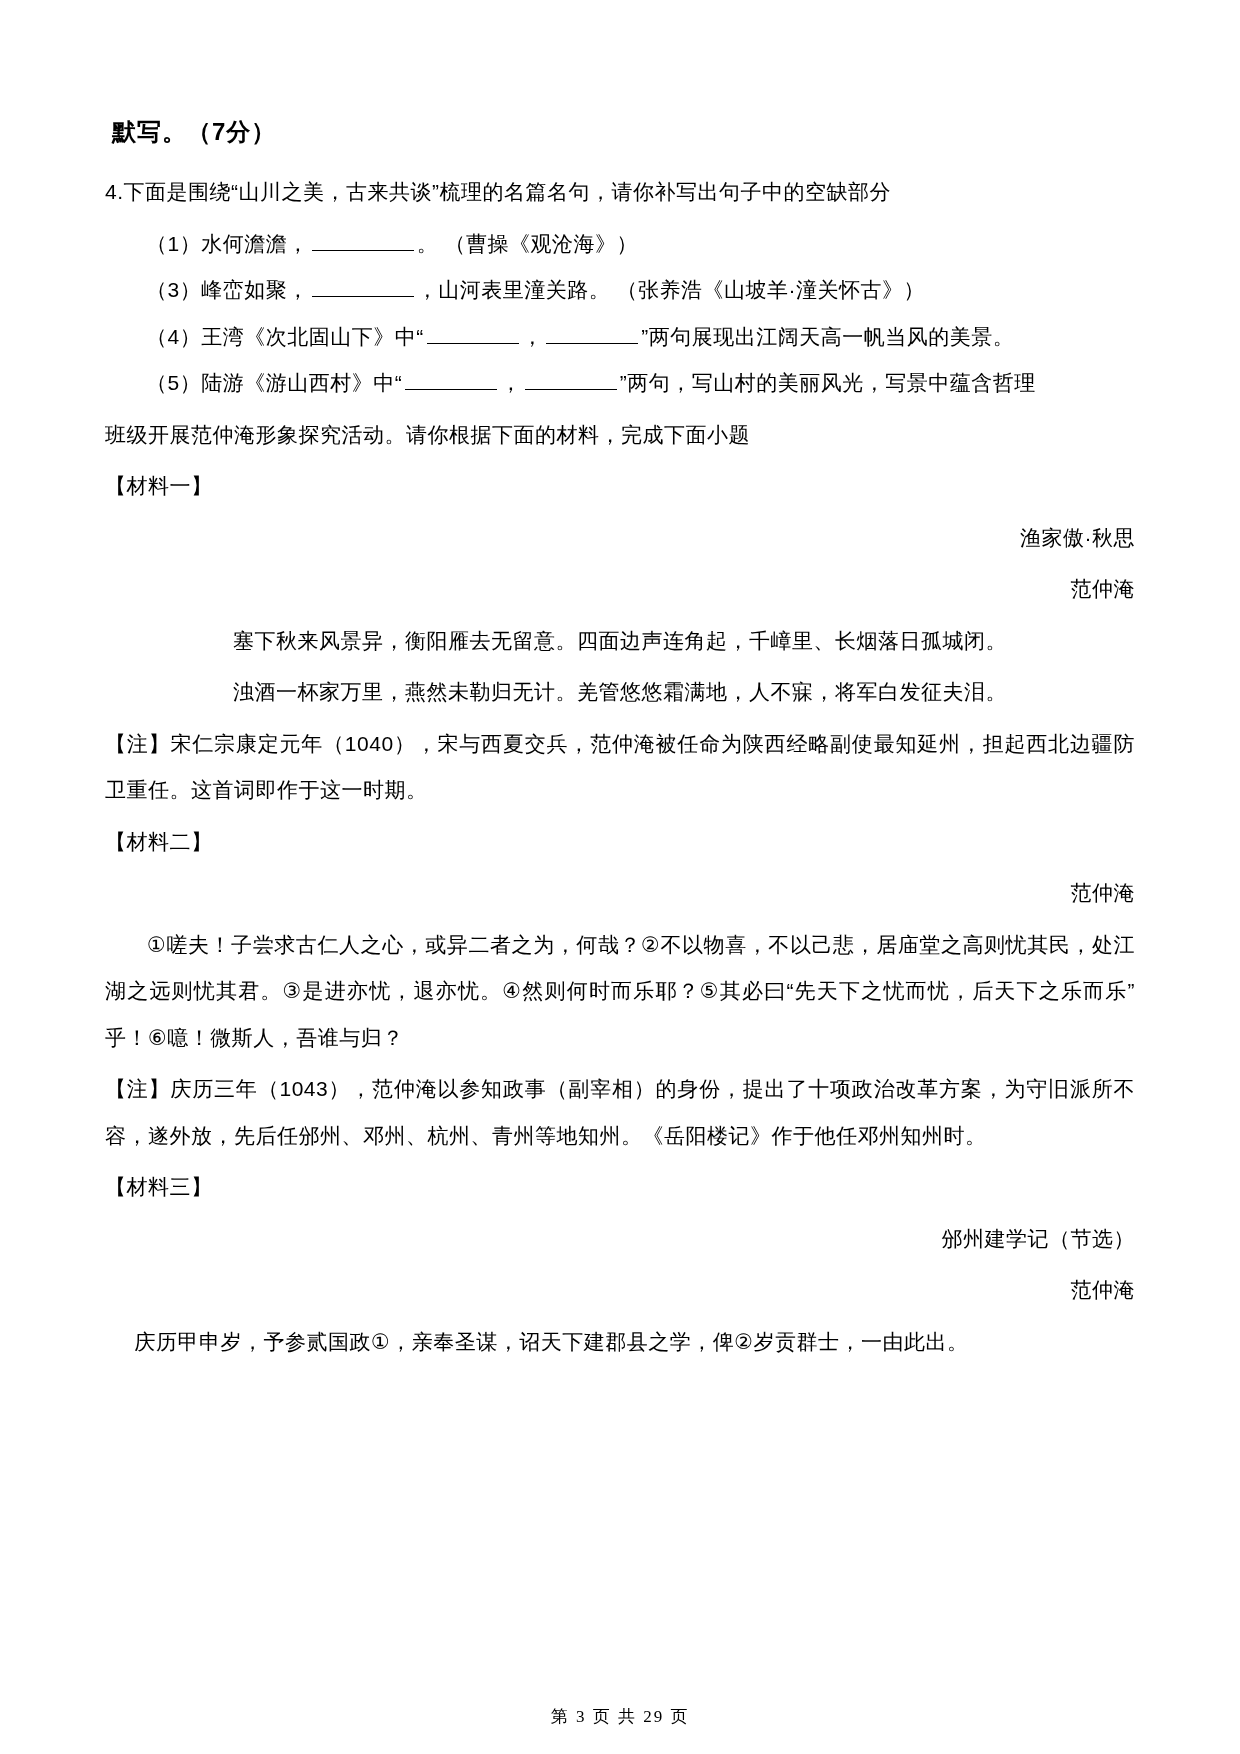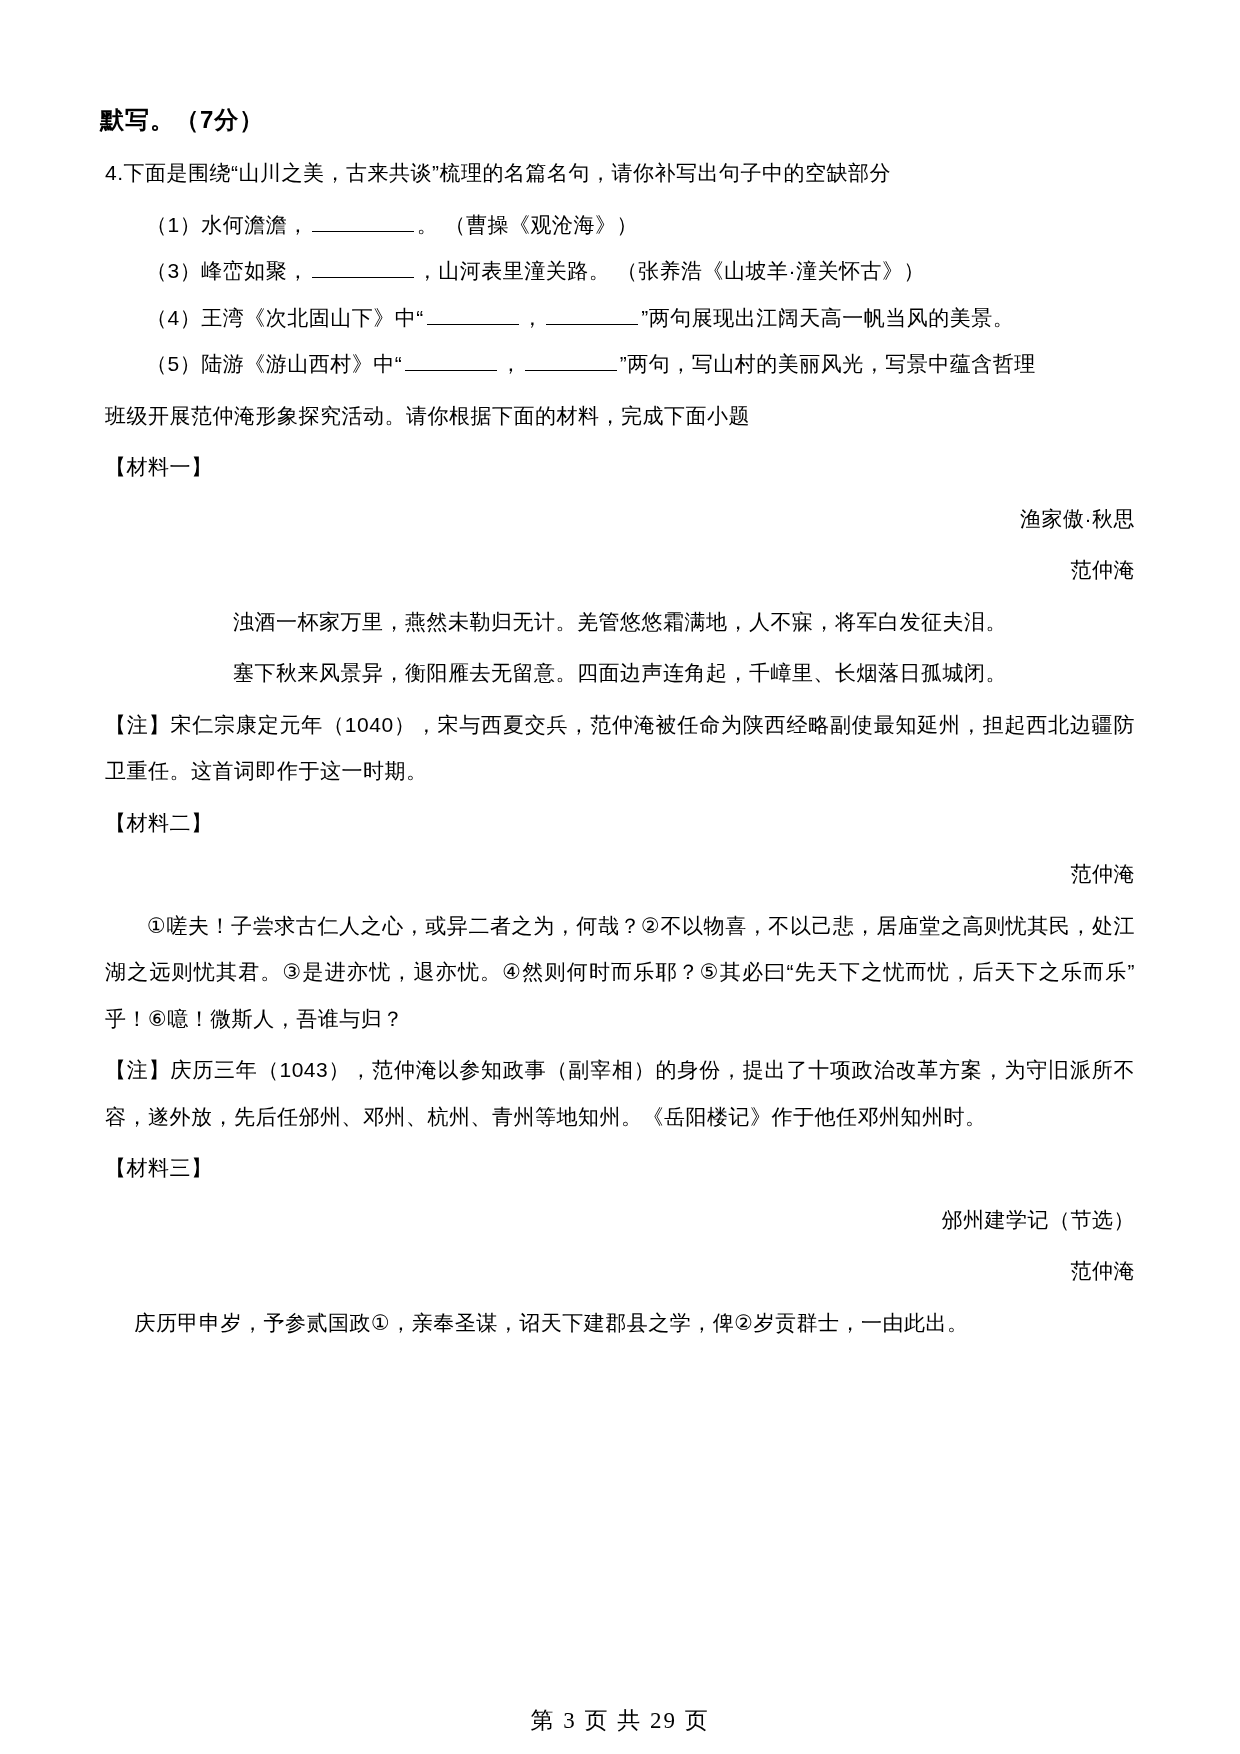--- a/index.html
+++ b/index.html
@@ -16,21 +16,21 @@
     box-sizing: border-box;
     padding: 95px 100px 0 100px;
     font-family: "Liberation Sans", "DejaVu Sans", sans-serif;
     font-size: 21px;
     color: #000000;
     letter-spacing: 0.5px;
   }
   h2.sec-heading {
     font-size: 24px;
     font-weight: bold;
-    margin: 0;
+    margin: 12px;
     line-height: 50px;
     letter-spacing: 1px;
   }
   .page p {
     margin: 5px;
     line-height: 46.5px;
   }
   .intro {
     margin-top: 14px;
   }
@@ -72,21 +72,21 @@
   }
   .m3-label { margin-top: 6px; }
   .m3-body { margin-top: 6px; }
   .footer {
     position: absolute;
     left: 0;
     right: 0;
     top: 1705px;
     text-align: center;
     font-family: "Liberation Serif", "DejaVu Serif", serif;
-    font-size: 23px;
+    font-size: 17px;
     letter-spacing: 2px;
   }
 </style>
 </head>
 <body>
 
 <div class="page">
 
   <h2 class="sec-heading">默写。（7分）</h2>
 
@@ -106,22 +106,22 @@
       <span>（5）陆游《游山西村》中“</span><span class="blank short"></span><span>，</span><span class="blank short"></span><span>”两句，写山村的美丽风光，写景中蕴含哲理</span>
     </li>
   </ol>
 
 
   <p class="intro">班级开展范仲淹形象探究活动。请你根据下面的材料，完成下面小题</p>
 
   <p class="material-label">【材料一】</p>
   <p class="center-line">渔家傲·秋思</p>
   <p class="center-line">范仲淹</p>
+  <p class="poem-body">塞下秋来风景异，衡阳雁去无留意。四面边声连角起，千嶂里、长烟落日孤城闭。</p>
   <p class="poem-body">浊酒一杯家万里，燕然未勒归无计。羌管悠悠霜满地，人不寐，将军白发征夫泪。</p>
-  <p class="poem-body">塞下秋来风景异，衡阳雁去无留意。四面边声连角起，千嶂里、长烟落日孤城闭。</p>
   <p class="note-par">【注】宋仁宗康定元年（1040），宋与西夏交兵，范仲淹被任命为陕西经略副使最知延州，担起西北边疆防卫重任。这首词即作于这一时期。</p>
 
   <p class="material-label">【材料二】</p>
   <p class="center-line">范仲淹</p>
   <p class="prose-par">①嗟夫！子尝求古仁人之心，或异二者之为，何哉？②不以物喜，不以己悲，居庙堂之高则忧其民，处江湖之远则忧其君。③是进亦忧，退亦忧。④然则何时而乐耶？⑤其必曰“先天下之忧而忧，后天下之乐而乐”乎！⑥噫！微斯人，吾谁与归？</p>
   <p class="note-par">【注】庆历三年（1043），范仲淹以参知政事（副宰相）的身份，提出了十项政治改革方案，为守旧派所不容，遂外放，先后任邠州、邓州、杭州、青州等地知州。《岳阳楼记》作于他任邓州知州时。</p>
 
   <p class="material-label m3-label">【材料三】</p>
   <p class="center-line">邠州建学记（节选）</p>
   <p class="center-line">范仲淹</p>

